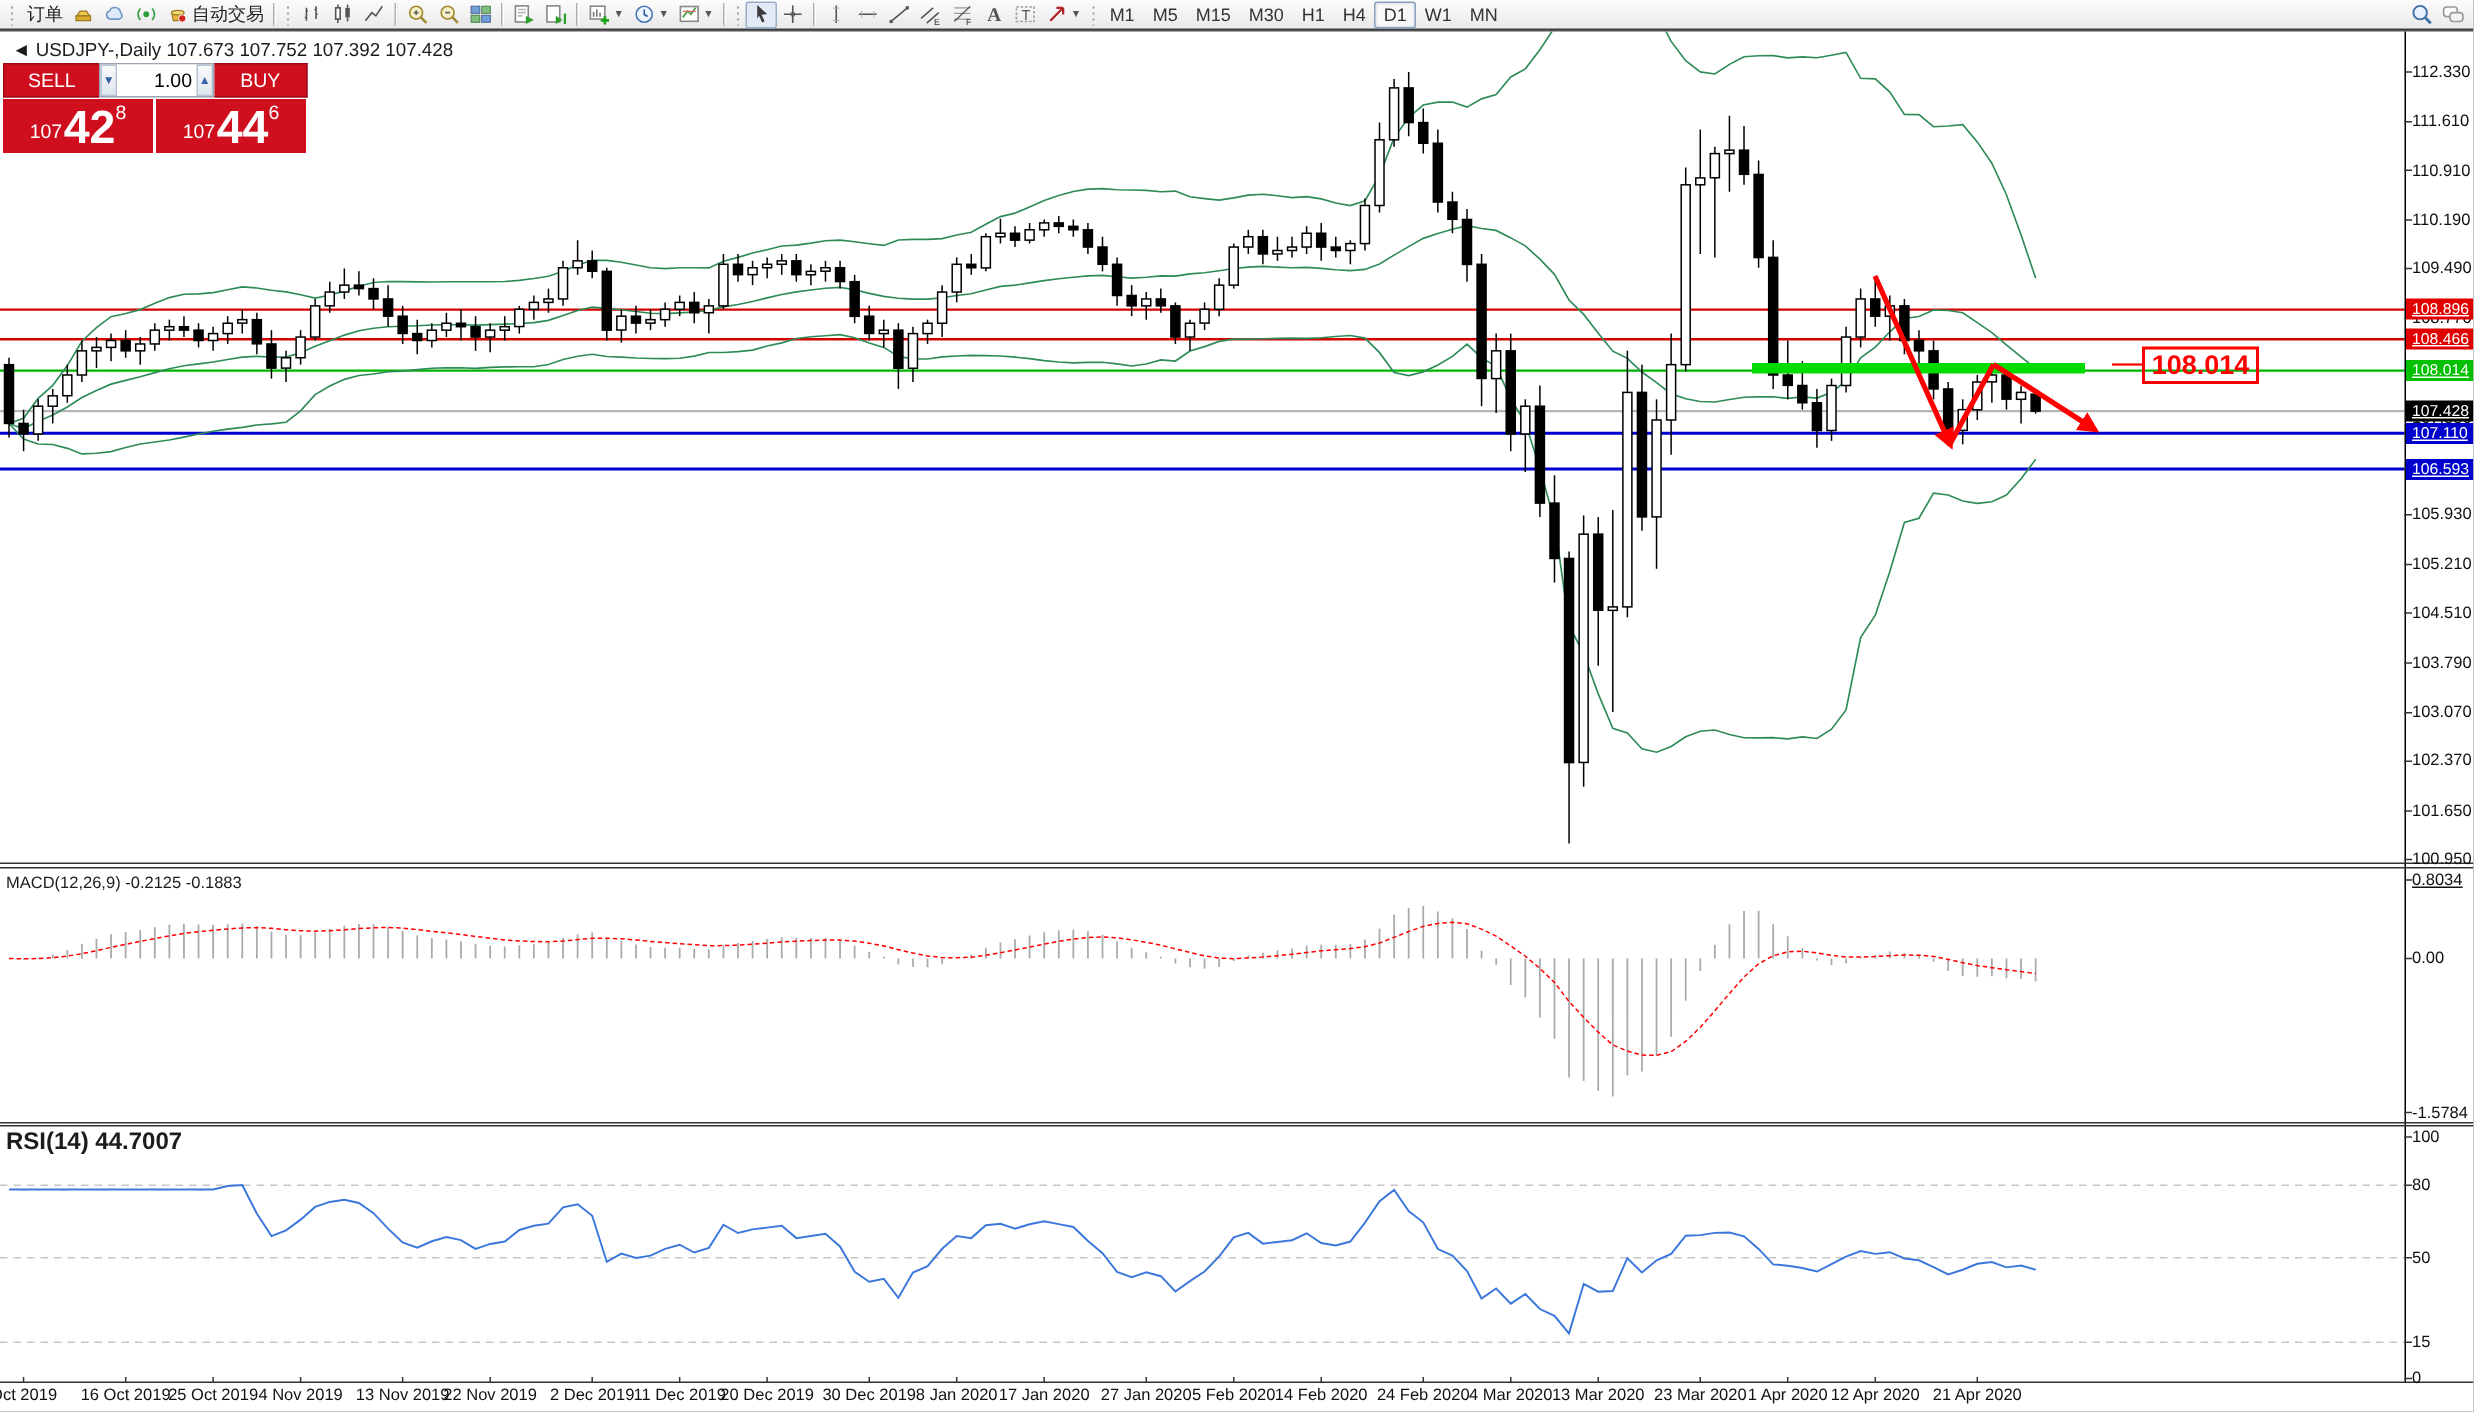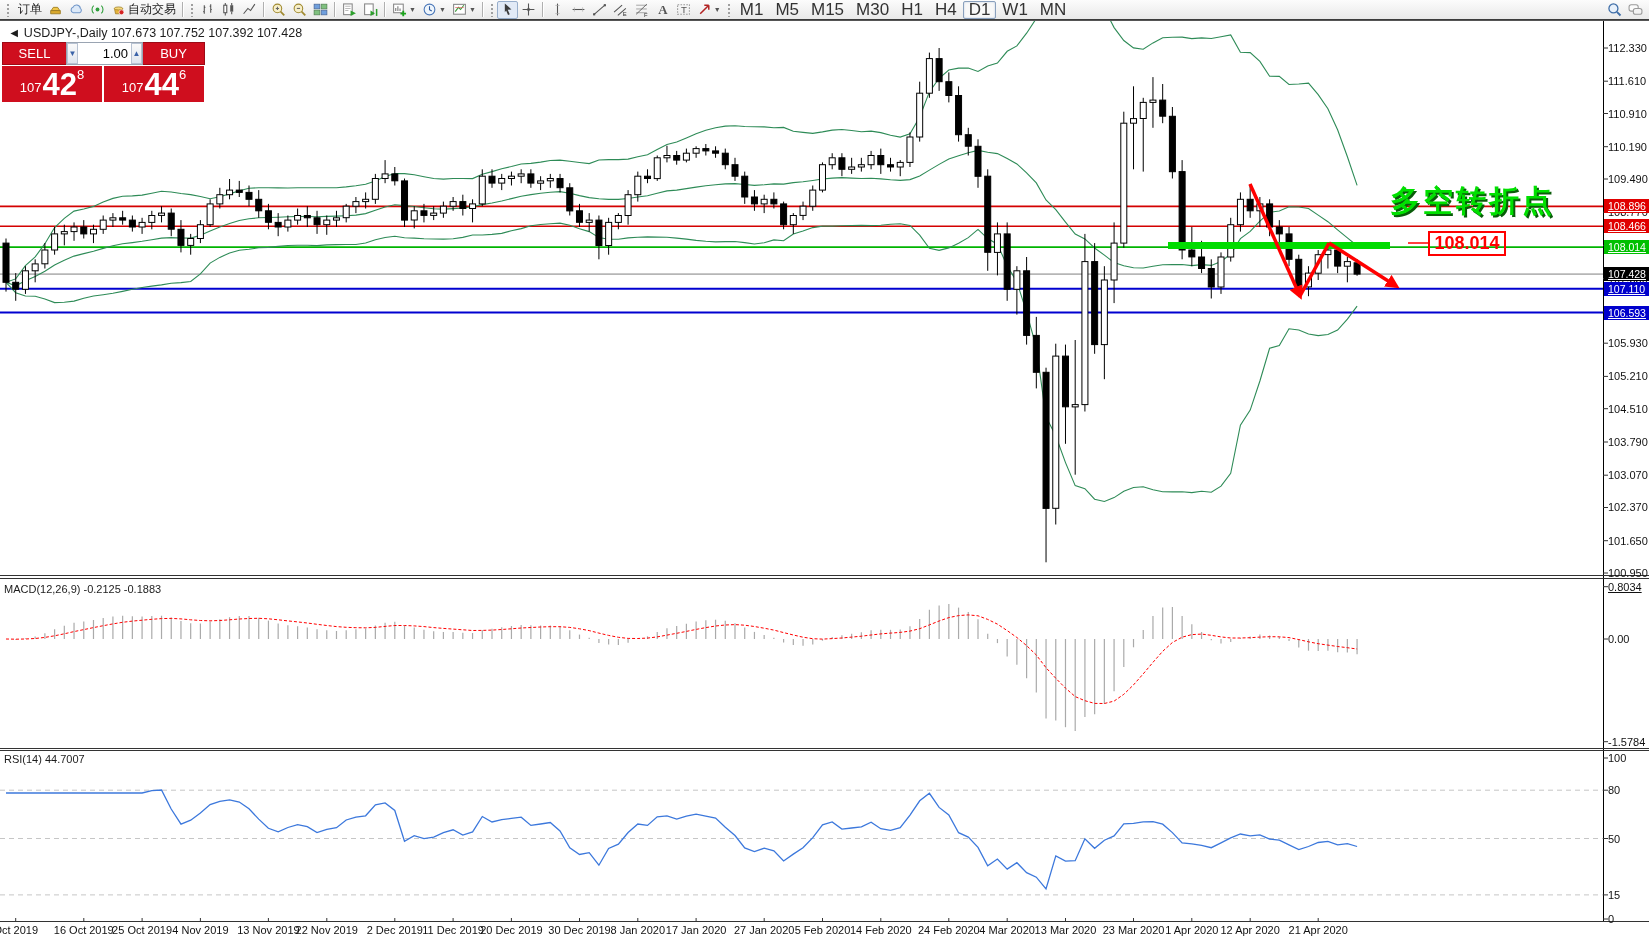--- a/index.html
+++ b/index.html
@@ -10,21 +10,21 @@
            background:linear-gradient(#fcfcfc,#e9e9e9);border-bottom:1px solid #3c3c3c;
            display:flex;align-items:center;padding:0 3px;}
   .tbtn{height:18px;min-width:19px;display:flex;align-items:center;justify-content:center;
         border:1px solid transparent;border-radius:2px;padding:0 2px;box-sizing:border-box;cursor:default;}
   .tbtn.active{background:#e2eaf6;border-color:#98aecb;}
   .tbtn .tlabel{font-size:12px;color:#222;margin-left:2px;white-space:nowrap;}
   .tsep{width:1px;height:15px;background:#b0b0b0;border-right:1px solid #ffffff;margin:0 3px;flex:0 0 auto;}
   .tgrip{width:4px;height:14px;margin:0 3px;flex:0 0 auto;
          background-image:radial-gradient(circle,#9f9f9f 34%,rgba(0,0,0,0) 36%);background-size:4px 4px;}
   .tspacer{flex:1 1 auto;}
-  .tf{font-size:17px;color:#333;height:16px;line-height:16px;padding:0 5px;border:1px solid transparent;border-radius:2px;}
+  .tf{font-size:12px;color:#333;height:16px;line-height:16px;padding:0 5px;border:1px solid transparent;border-radius:2px;}
   .tf.active{background:#f8f8f8;border-color:#8aa0bd;box-shadow:inset 0 0 2px #b9c8dc;}
   .tdd{font-size:7px;color:#555;margin-left:2px;}
   
   #chart{position:absolute;left:0;top:20px;width:1649px;height:921px;background:#fff;}
   #plot{position:absolute;left:0;top:0;}
   .ov{position:absolute;white-space:nowrap;}
   #title{left:8px;top:6px;font-size:12.5px;color:#1c1c1c;}
   #title .sym{font-weight:400;}
   
   #trade{left:2px;top:22px;width:203px;}
@@ -39,21 +39,21 @@
   .sp-input{width:47px;border:none;outline:none;font-size:13px;text-align:right;padding:0 3px;font-family:inherit;color:#000;}
   .tr-row2{display:flex;height:36px;margin-top:1px;}
   .tr-price{background:#cf0e1e;color:#fff;width:100px;display:flex;align-items:flex-end;justify-content:center;
             padding-bottom:2px;box-sizing:border-box;}
   .tr-price.sell{margin-right:2px;}
   .pr-small{font-size:13px;line-height:24px;margin-right:1px;}
   .pr-big{font-size:31px;font-weight:bold;line-height:30px;}
   .pr-sup{font-size:13px;line-height:13px;align-self:flex-start;margin-top:2px;}
   
   #macd-label{left:4px;top:563px;font-size:11px;color:#1c1c1c;}
-  #rsi-label{left:4px;top:733px;font-size:11px;color:#1c1c1c;}
+  #rsi-label{left:4px;top:733px;font-size:16px;color:#1c1c1c;font-weight:bold;}
   
   #turn-text{left:1390px;top:161px;font-size:30px;font-weight:bold;color:#00e000;
              text-shadow:2px 2px 0 #0a5c0a;letter-spacing:3px;}
   #price-box{left:1428px;top:211px;width:74px;height:21px;border:2px solid #ff0000;color:#ff0000;
              font-size:18px;font-weight:600;text-align:center;line-height:21px;background:rgba(255,255,255,0);}
   
   .ytick{position:absolute;left:1608px;font-size:11px;color:#111;}
   .badge{position:absolute;left:1604px;width:45px;height:14px;font-size:10.5px;line-height:14px;
          color:#fff;padding-left:4px;box-sizing:border-box;text-decoration:underline;}
   .xtick{position:absolute;top:904px;font-size:11px;color:#111;transform:translateX(-50%);}
@@ -806,21 +806,20 @@
           <span class="pr-small">107</span>
             <span class="pr-big">44</span>
             <span class="pr-sup">6</span>
         </div>
       </div>
     </div>
 
     <div class="ov" id="macd-label">MACD(12,26,9) -0.2125 -0.1883</div>
     <div class="ov" id="rsi-label">RSI(14) 44.7007</div>
 
-    <div class="ov" id="turn-text">多空转折点</div>
     <div class="ov" id="price-box">108.014</div>
 
     <div id="gen-labels">
         <div class="ytick" style="top: 22px;">112.330</div>
         <div class="ytick" style="top: 55.2136px;">111.610</div>
         <div class="ytick" style="top: 87.5046px;">110.910</div>
         <div class="ytick" style="top: 120.718px;">110.190</div>
         <div class="ytick" style="top: 153.009px;">109.490</div>
         <div class="ytick" style="top: 186.223px;">108.770</div>
         <div class="ytick" style="top: 219.436px;">108.050</div>

